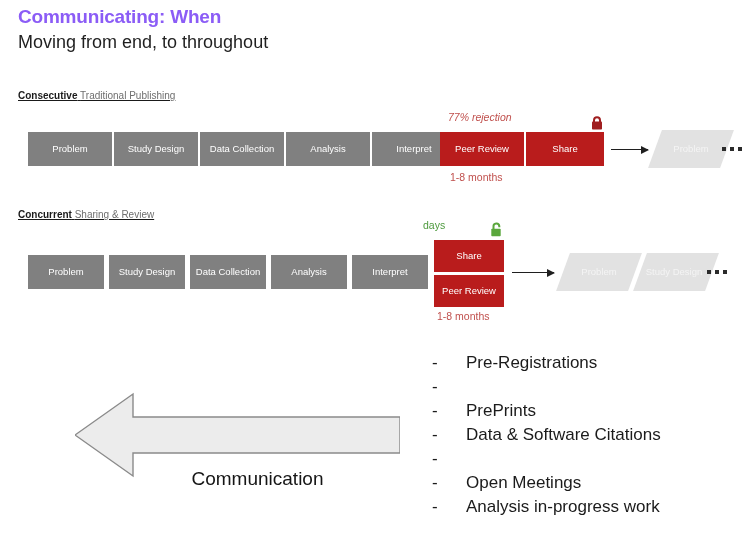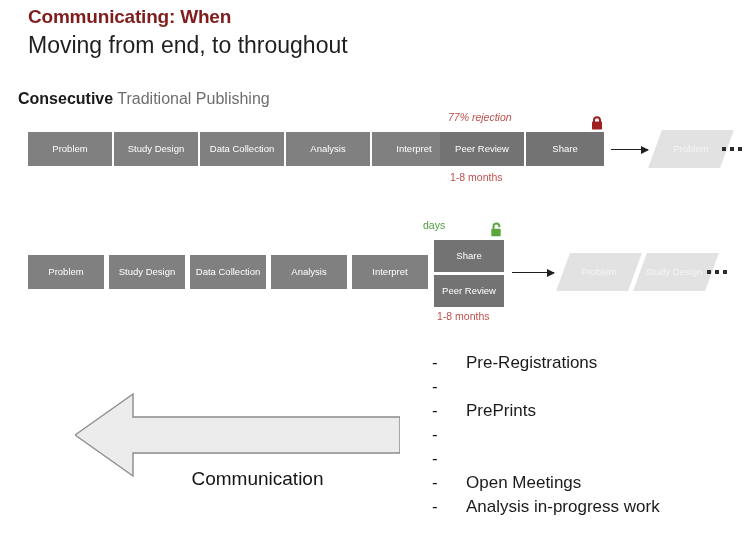--- a/index.html
+++ b/index.html
@@ -22,37 +22,37 @@
   }
 
   
   #title {
     position: absolute;
     left: 18px;
     top: 6px;
     font-size: 19px;
     font-weight: bold;
     letter-spacing: -0.2px;
-    color: #7f1d1d;
-    margin-left: 10px;
+    color: #8b5cf6;
   }
   #subtitle {
     position: absolute;
-    left: 28px;
+    left: 18px;
     top: 32px;
-    font-size: 23px;
+    font-size: 18px;
     font-weight: normal;
     color: #1f1f1f;
   }
 
   
   .section-caption {
     position: absolute;
-    font-size: 16px;
+    font-size: 10px;
     white-space: nowrap;
+    text-decoration: underline;
   }
   .section-caption .strong {
     font-weight: bold;
     color: #1a1a1a;
   }
   .section-caption .light {
     font-weight: normal;
     color: #6e6e6e;
   }
   #caption-consecutive { left: 18px; top: 90px; }
@@ -64,21 +64,21 @@
     box-sizing: border-box;
     display: flex;
     align-items: center;
     justify-content: center;
     color: #ffffff;
     font-size: 9.5px;
     text-align: center;
     line-height: 1.15;
   }
   .stage-gray { background: #808080; }
-  .stage-blue { background: #737373; }
+  .stage-blue { background: #b91c1c; }
 
   
   .ghost {
     position: absolute;
     background: #e2e2e2;
     transform: skewX(-20deg);
   }
   .ghost-label {
     position: absolute;
     display: flex;
@@ -221,20 +221,24 @@
 
   <div class="ghost" style="left:655px; top:130px; width:72px; height:38px;"></div>
   <div class="ghost-label" style="left:655px; top:130px; width:72px; height:38px;">Problem</div>
 
   <div class="dots" style="left:722px; top:147px;">
     <i></i>
       <i></i>
       <i></i>
   </div>
 
+  <div class="section-caption" id="caption-concurrent">
+    <span class="strong">Concurrent</span>
+    <span class="light">Sharing &amp; Review</span>
+  </div>
 
   <div class="stage-box stage-gray" style="left:28px;  top:255px; width:76px; height:34px;">
     <span>Problem</span>
   </div>
   <div class="stage-box stage-gray" style="left:109px; top:255px; width:76px; height:34px;">
     <span>Study Design</span>
   </div>
   <div class="stage-box stage-gray" style="left:190px; top:255px; width:76px; height:34px;">
     <span>Data Collection</span>
   </div>
@@ -288,20 +292,21 @@
     </div>
     <div class="bullet-row">
       <span class="bullet-dash">-</span>
     </div>
     <div class="bullet-row">
       <span class="bullet-dash">-</span>
       <span class="bullet-text">PrePrints</span>
     </div>
     <div class="bullet-row">
       <span class="bullet-dash">-</span>
+      <span class="bullet-text">Data &amp; Software Citations</span>
     </div>
     <div class="bullet-row">
       <span class="bullet-dash">-</span>
     </div>
     <div class="bullet-row">
       <span class="bullet-dash">-</span>
       <span class="bullet-text">Open Meetings</span>
     </div>
     <div class="bullet-row">
       <span class="bullet-dash">-</span>

